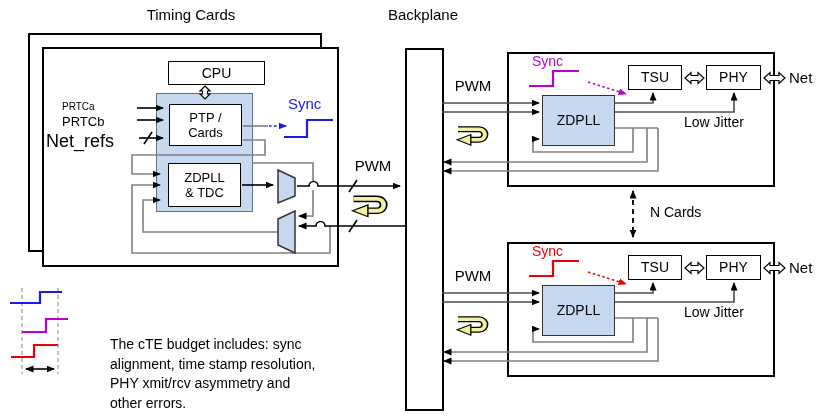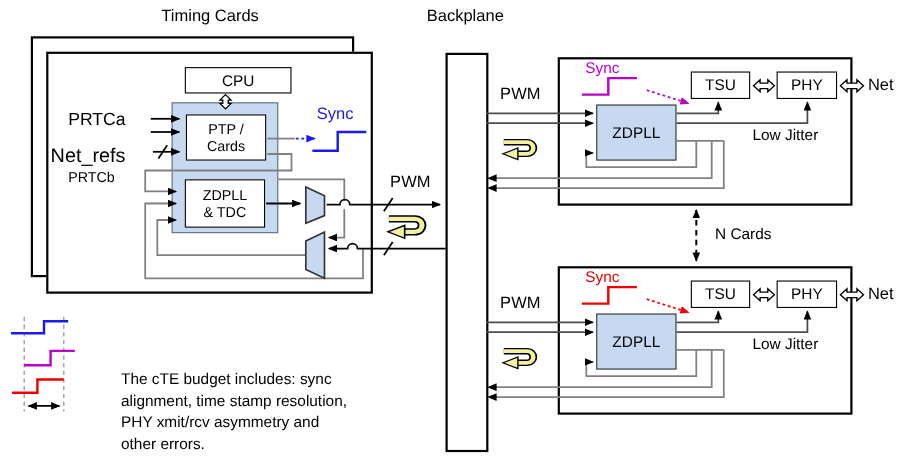--- a/index.html
+++ b/index.html
@@ -53,22 +53,22 @@
   <div class="card" style="left:507px;top:52px;width:264px;height:131px;"></div>
   <div class="card" style="left:507px;top:242px;width:264px;height:131px;"></div>
 
   <div class="module" style="left:156px;top:93px;width:95px;height:117px;"></div>
   <div class="box" style="left:156px;top:61px;width:95px;height:22px;font-size:14px;margin-left:12px;">CPU</div>
   <div class="box" style="left:169px;top:104px;width:71px;height:40px;font-size:13px;">PTP /
 Cards</div>
   <div class="box" style="left:168px;top:163px;width:71px;height:42px;font-size:13px;">ZDPLL
 &amp; TDC</div>
 
-  <div class="lbl" style="left:62px;top:101px;font-size:16px;">PRTCa</div>
-  <div class="lbl" style="left:62px;top:114px;font-size:13px;margin-top:39px;">PRTCb</div>
+  <div class="lbl" style="left:62px;top:101px;font-size:10px;">PRTCa</div>
+  <div class="lbl" style="left:62px;top:114px;font-size:13px;">PRTCb</div>
   <div class="lbl" style="left:46px;top:131px;font-size:18px;">Net_refs</div>
 
   <div class="lbl" style="left:288px;top:95px;font-size:15px;color:var(--sync-blue);">Sync</div>
   <div class="lbl center" style="left:346px;top:157px;width:54px;font-size:15px;">PWM</div>
 
   <div class="box bluebox" style="left:542px;top:95px;width:71px;height:49px;font-size:14px;">ZDPLL</div>
   <div class="box" style="left:628px;top:65px;width:52px;height:23px;font-size:14px;">TSU</div>
   <div class="box" style="left:706px;top:65px;width:53px;height:23px;font-size:14px;">PHY</div>
   <div class="lbl" style="left:789px;top:69px;font-size:15px;">Net</div>
   <div class="lbl" style="left:684px;top:114px;font-size:14px;">Low Jitter</div>

